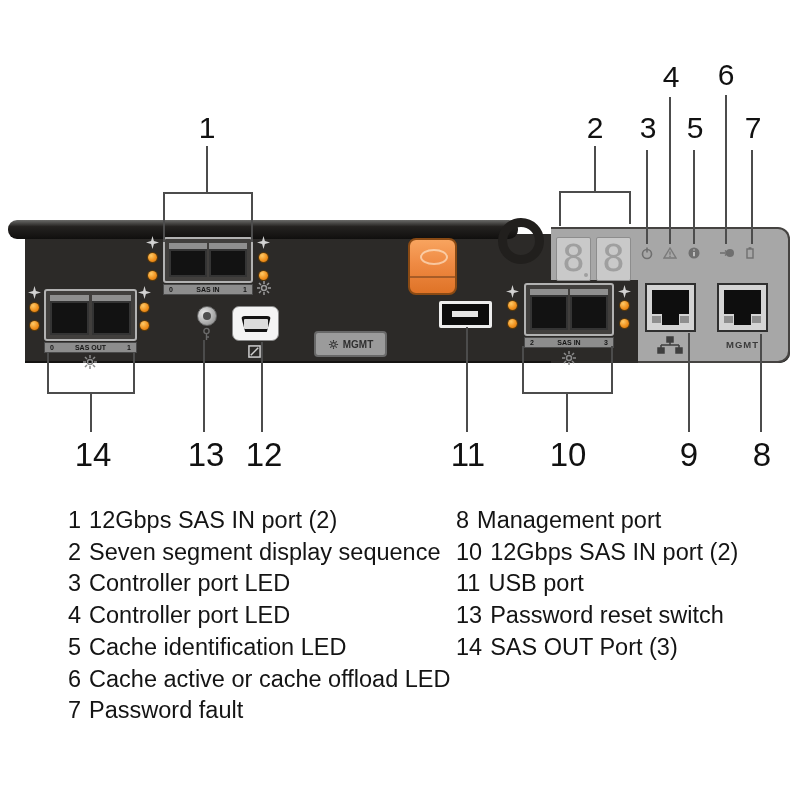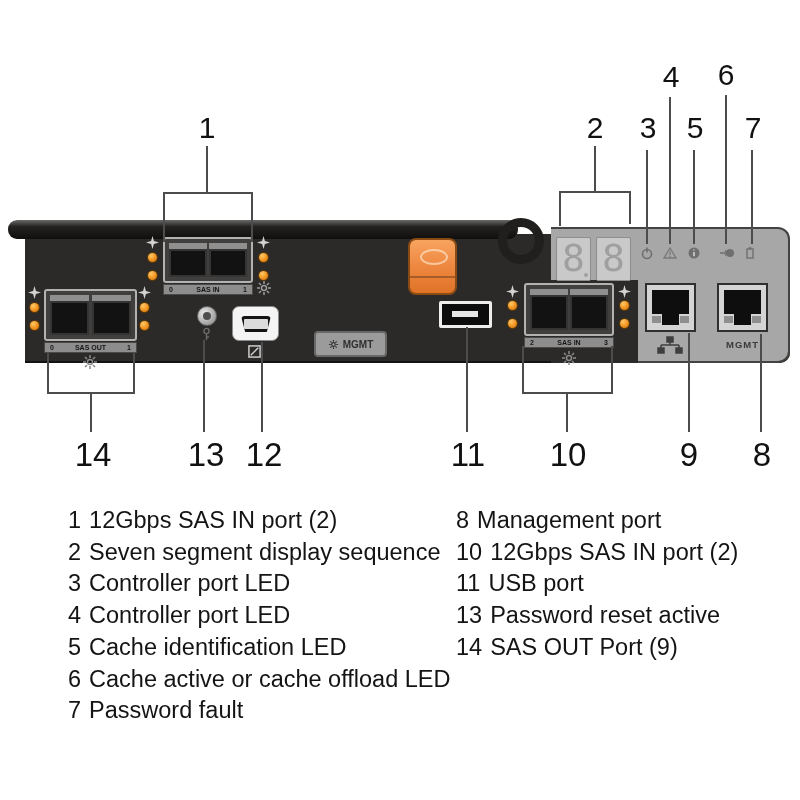--- a/index.html
+++ b/index.html
@@ -294,17 +294,17 @@
     <div class="legend-row"><span class="lnum">3</span><span>Controller port LED</span></div>
     <div class="legend-row"><span class="lnum">4</span><span>Controller port LED</span></div>
     <div class="legend-row"><span class="lnum">5</span><span>Cache identification LED</span></div>
     <div class="legend-row"><span class="lnum">6</span><span>Cache active or cache offload LED</span></div>
     <div class="legend-row"><span class="lnum">7</span><span>Password fault</span></div>
   </div>
   <div class="legend-col" style="left:456px;top:505px;">
     <div class="legend-row"><span class="lnum">8</span><span>Management port</span></div>
     <div class="legend-row"><span class="lnum">10</span><span>12Gbps SAS IN port (2)</span></div>
     <div class="legend-row"><span class="lnum">11</span><span>USB port</span></div>
-    <div class="legend-row"><span class="lnum">13</span><span>Password reset active</span></div>
-    <div class="legend-row"><span class="lnum">14</span><span>SAS OUT Port (9)</span></div>
+    <div class="legend-row"><span class="lnum">13</span><span>Password reset switch</span></div>
+    <div class="legend-row"><span class="lnum">14</span><span>SAS OUT Port (3)</span></div>
   </div>
 
 </div>
 
 </body></html>

